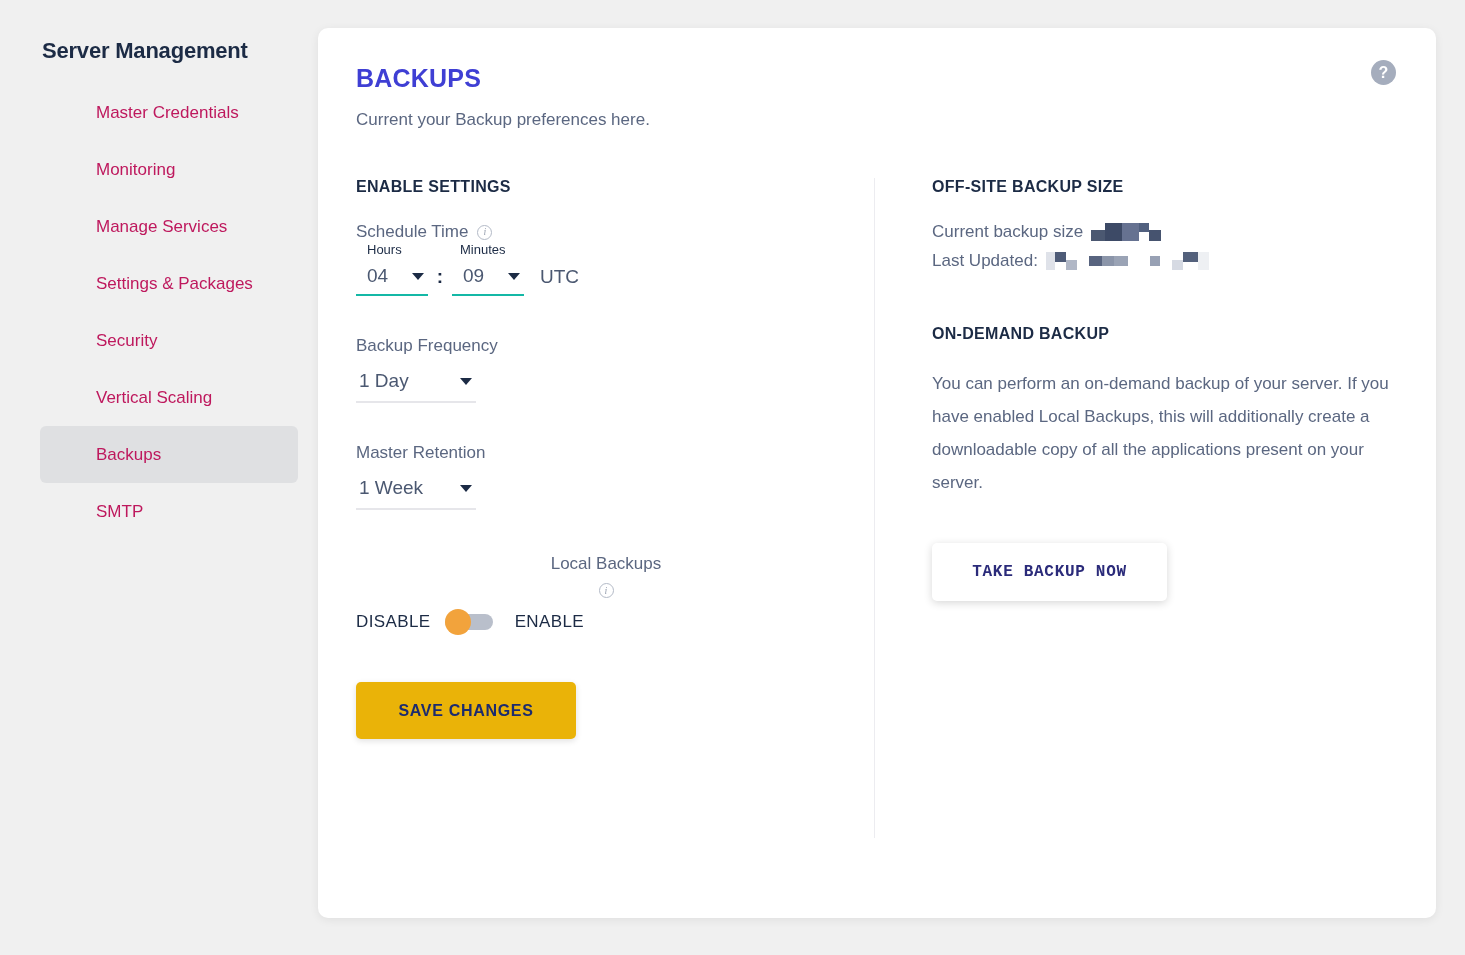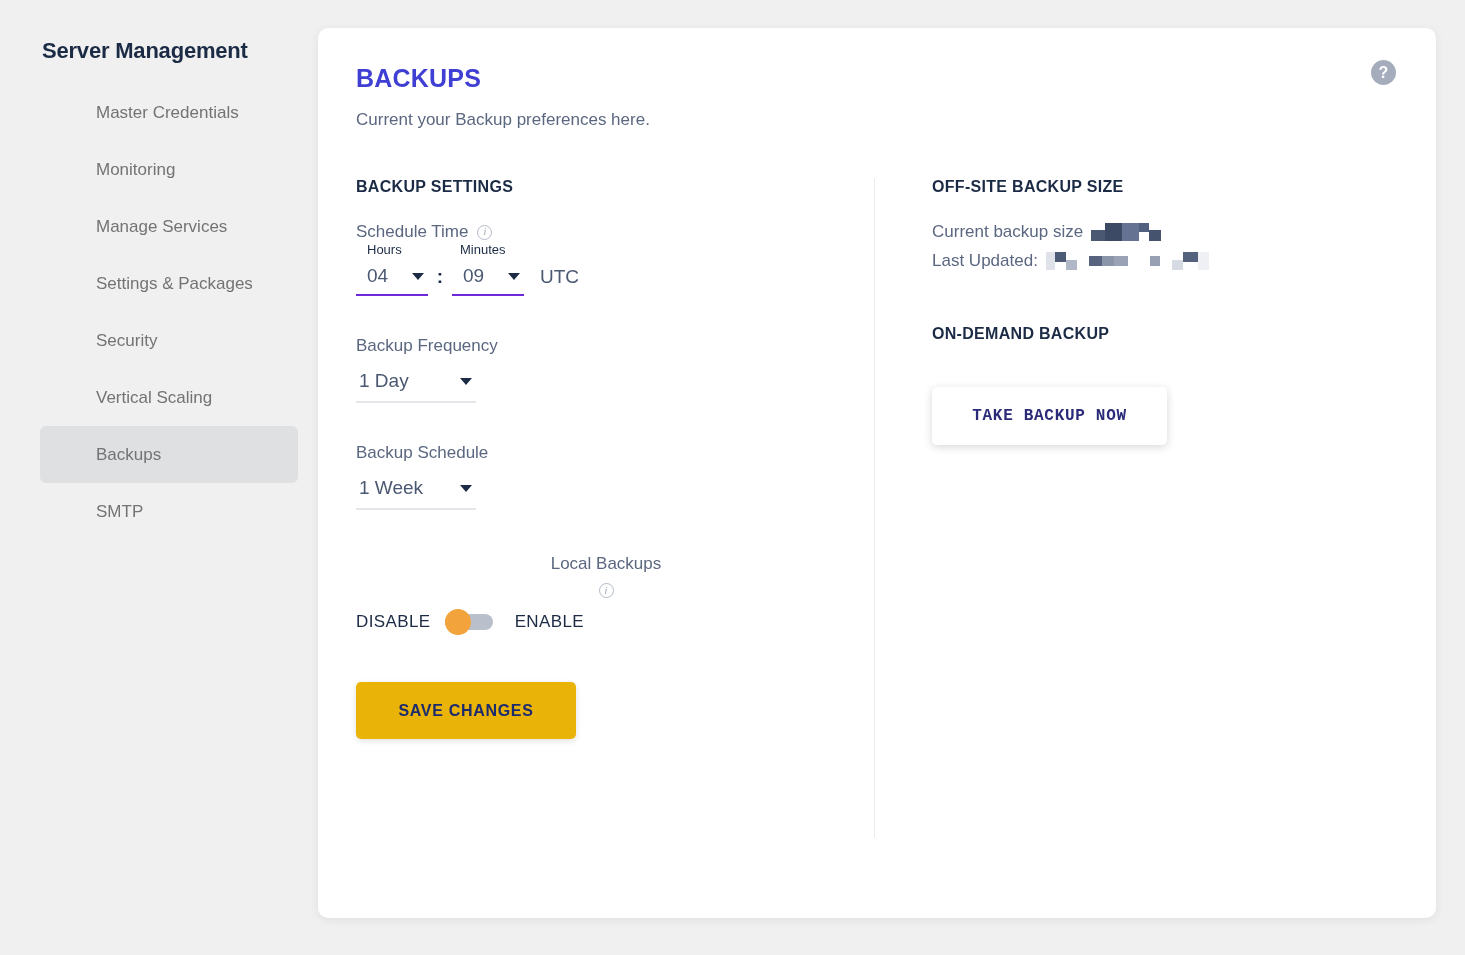--- a/index.html
+++ b/index.html
@@ -38,21 +38,21 @@
   }
 
   .nav-list { list-style: none; }
 
   .nav-item {
     height: 57px;
     display: flex;
     align-items: center;
     padding-left: 56px;
     font-size: 17px;
-    color: #737373;
+    color: #be185d;
     margin: 0 20px 0 40px;
     border-radius: 6px;
     cursor: pointer;
   }
   .nav-item.active {
     background: #dfe0e2;
   }
 
   
   .card {
@@ -171,21 +171,21 @@
     font-size: 19px;
     color: #4b5871;
   }
 
   .time-select {
     width: 72px;
     display: flex;
     align-items: center;
     justify-content: space-between;
     padding: 0 4px 7px 11px;
-    border-bottom: 2px solid #6d28d9;
+    border-bottom: 2px solid #14b8a6;
     cursor: pointer;
   }
 
   .colon {
     width: 24px;
     text-align: center;
     font-weight: bold;
     color: #1c2b45;
     padding-top: 1px;
   }
@@ -358,21 +358,21 @@
       <h1 class="page-title">BACKUPS</h1>
       <p class="page-subtitle">Current your Backup preferences here.</p>
       <div class="help-icon">?</div>
     </div>
 
     <div class="columns">
       <div class="divider"></div>
 
       <div class="col-left">
 
-        <h2 class="section-title">BACKUP SETTINGS</h2>
+        <h2 class="section-title">ENABLE SETTINGS</h2>
 
         <div class="time-block">
           <div class="field-label">
             <span>Schedule Time</span>
             <span class="info-icon">i</span>
           </div>
 
           <div class="time-heads">
             <span class="h">Hours</span>
             <span class="sep"></span>
@@ -398,21 +398,21 @@
             <span>Backup Frequency</span>
           </div>
           <div class="select-field">
             <span>1 Day</span>
             <span class="caret"></span>
           </div>
         </div>
 
         <div class="select-group">
           <div class="field-label">
-            <span>Backup Schedule</span>
+            <span>Master Retention</span>
           </div>
           <div class="select-field wide">
             <span>1 Week</span>
             <span class="caret"></span>
           </div>
         </div>
 
         <div class="toggle-group">
           <div class="field-label">
             <span>Local Backups</span>
@@ -460,18 +460,19 @@
             <span class="blk" style="width:10px;background:#98a1b4;height:10px;align-self:center;"></span>
             <span class="blk" style="width:12px;background:#ffffff;"></span>
             <span class="blk" style="width:11px;background:#d6dae3;height:10px;align-self:flex-end;"></span>
             <span class="blk" style="width:15px;background:#54617c;height:10px;align-self:flex-start;"></span>
             <span class="blk" style="width:11px;background:#eef0f3;"></span>
           </span>
         </div>
 
         <h2 class="section-title ondemand-title">ON-DEMAND BACKUP</h2>
 
+        <p class="ondemand-desc">You can perform an on-demand backup of your server. If you have enabled Local Backups, this will additionally create a downloadable copy of all the applications present on your server.</p>
 
         <button class="take-btn">TAKE BACKUP NOW</button>
       </div>
     </div>
   </section>
 </div>
 
 </body></html>

